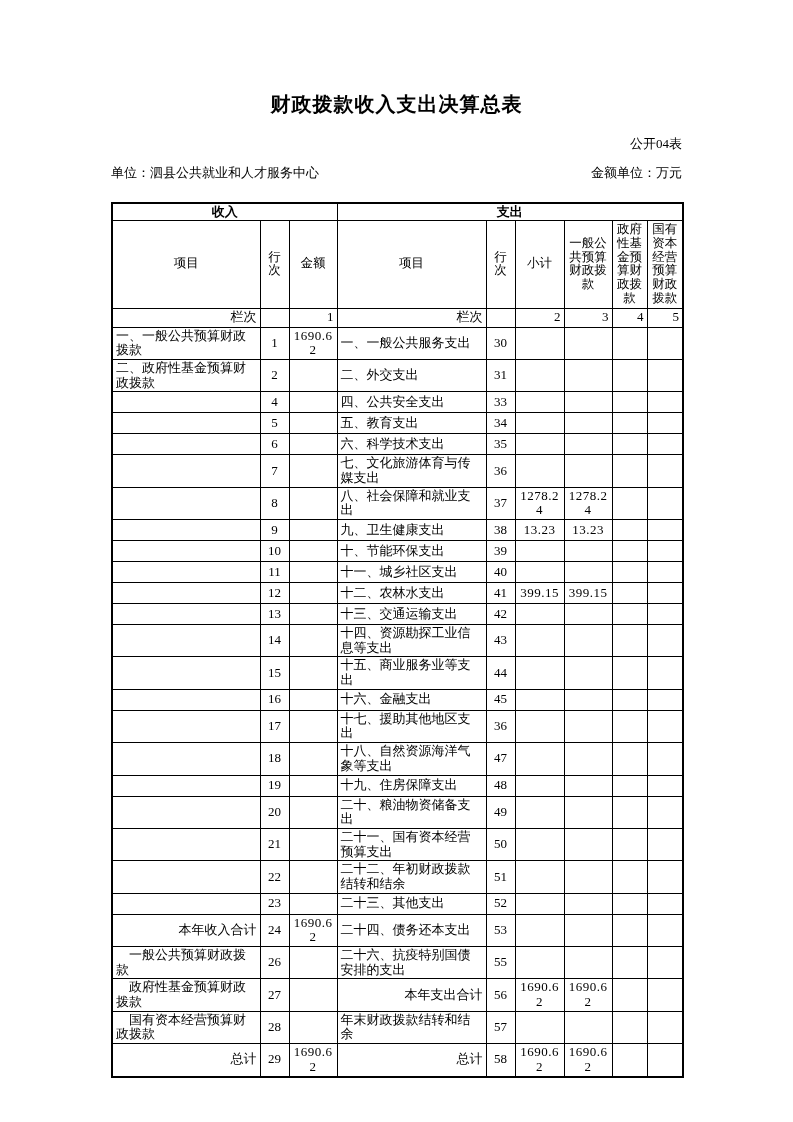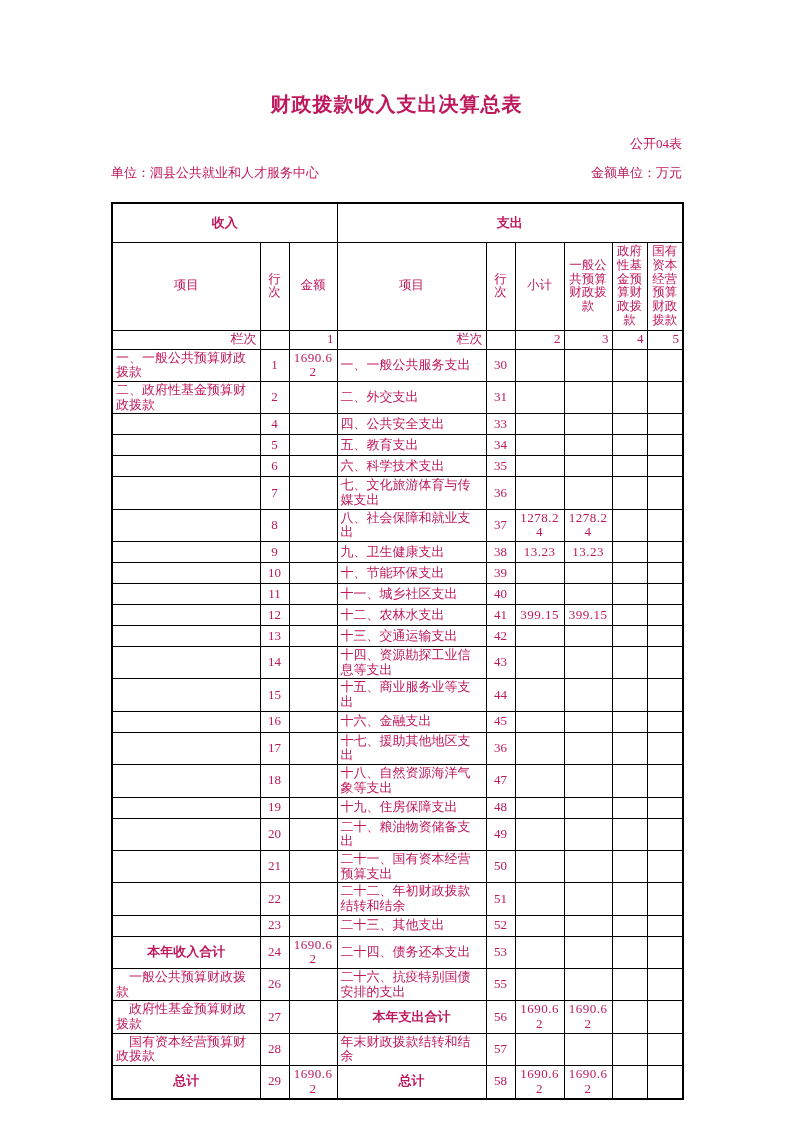--- a/index.html
+++ b/index.html
@@ -5,21 +5,21 @@
   html, body {
     margin: 0;
     padding: 0;
     background: #ffffff;
   }
   .page {
     position: relative;
     width: 793px;
     height: 1122px;
     background: #ffffff;
-    color: #be185d;
+    color: #000000;
     font-family: "Liberation Serif", "DejaVu Serif", serif;
     overflow: hidden;
   }
   .doc {
     width: 571px;
     margin: 0 auto;
     padding-top: 93px;
   }
   .title {
     text-align: center;
@@ -51,21 +51,21 @@
     border: 1px solid #000;
     padding: 1px 3px;
     vertical-align: middle;
     font-size: 13px;
     font-weight: normal;
     line-height: 1.13;
     overflow: hidden;
   }
   tr.group-header th {
     height: 16px;
-    padding: 11px;
+    padding: 0;
     line-height: 16px;
     text-align: center;
     font-weight: bold;
   }
   tr.col-header th {
     text-align: center;
     font-size: 12.5px;
     line-height: 1.1;
     padding: 2px 2px;
   }
@@ -77,22 +77,22 @@
     height: 18px;
   }
   td.item {
     text-align: left;
     padding: 1px 3px;
   }
   td.item.indent {
     text-indent: 13px;
   }
   td.item.total {
-    text-align: center;
-    font-weight: bold;
+    text-align: right;
+    font-weight: normal;
     text-indent: 0;
   }
   td.rowno {
     text-align: center;
   }
   td.num {
     text-align: center;
     word-break: break-all;
     letter-spacing: 0.5px;
   }

